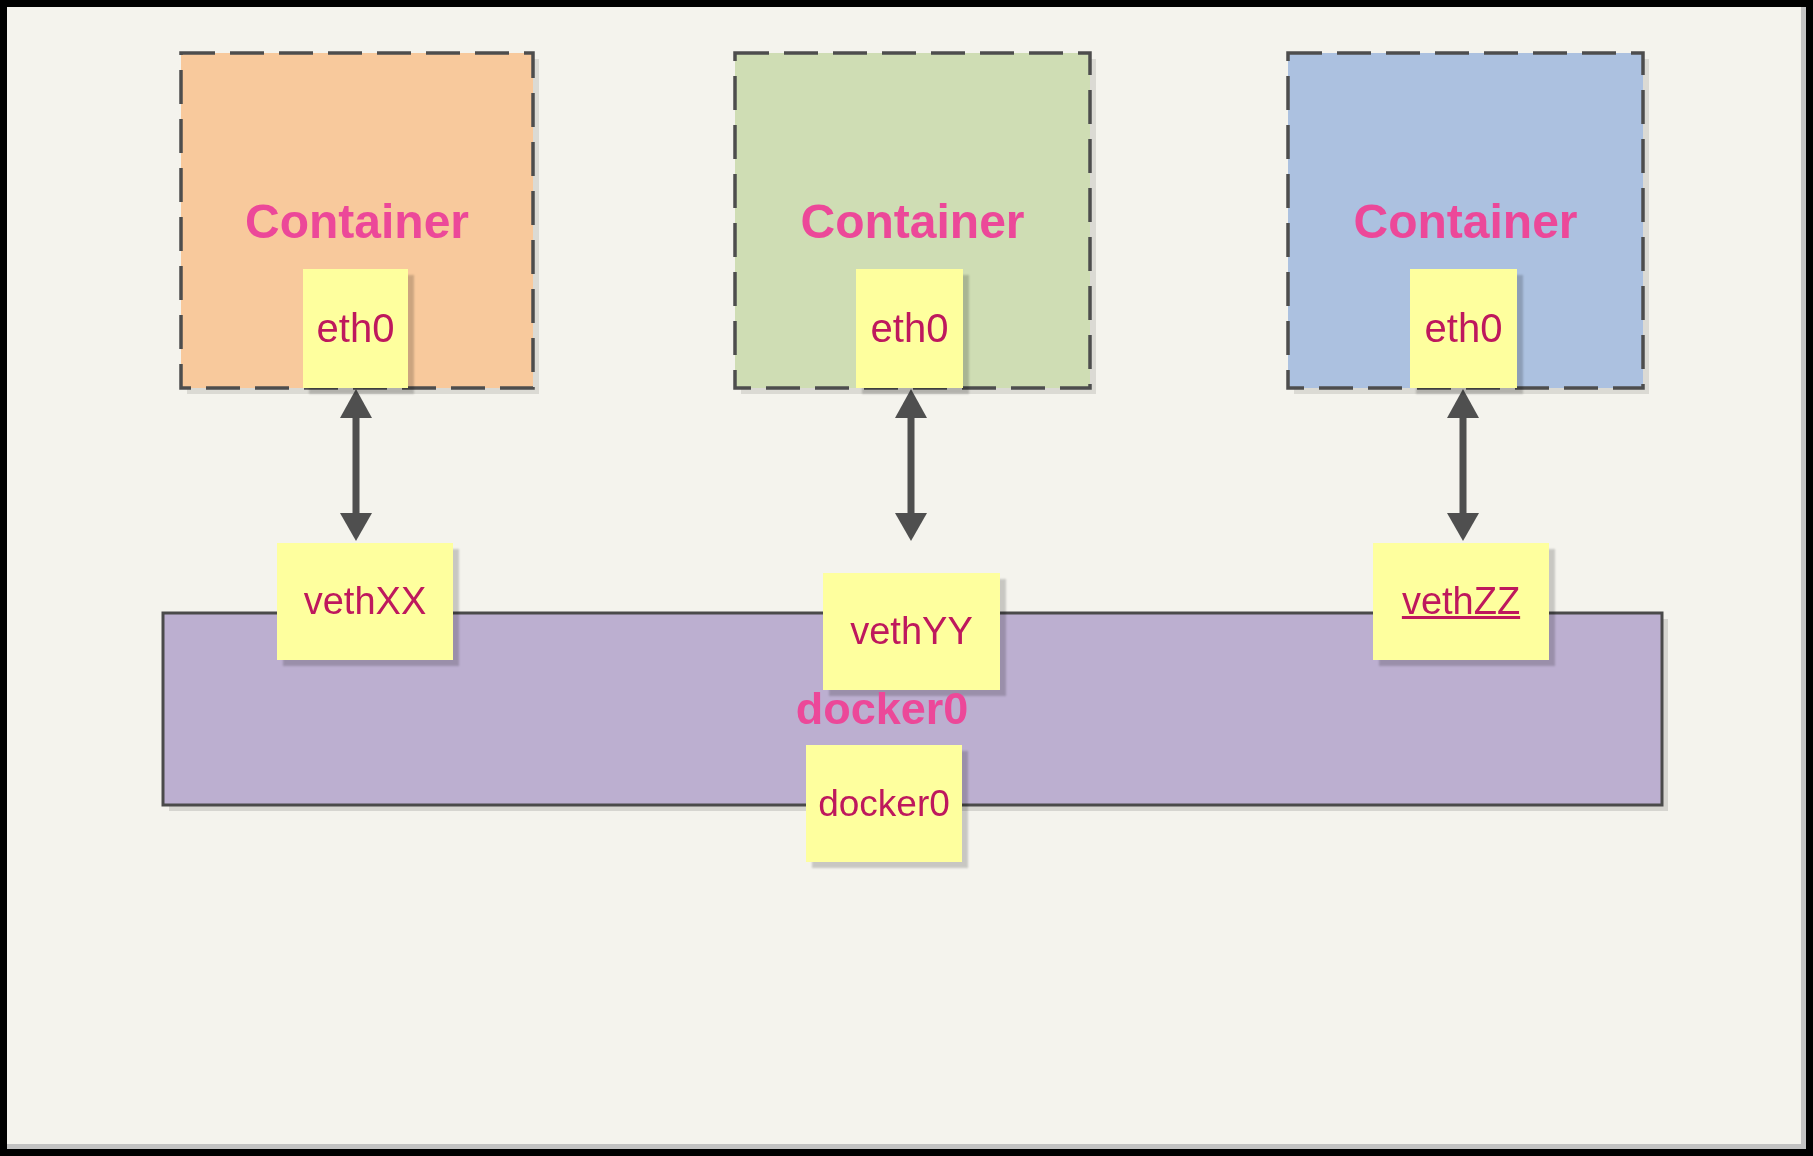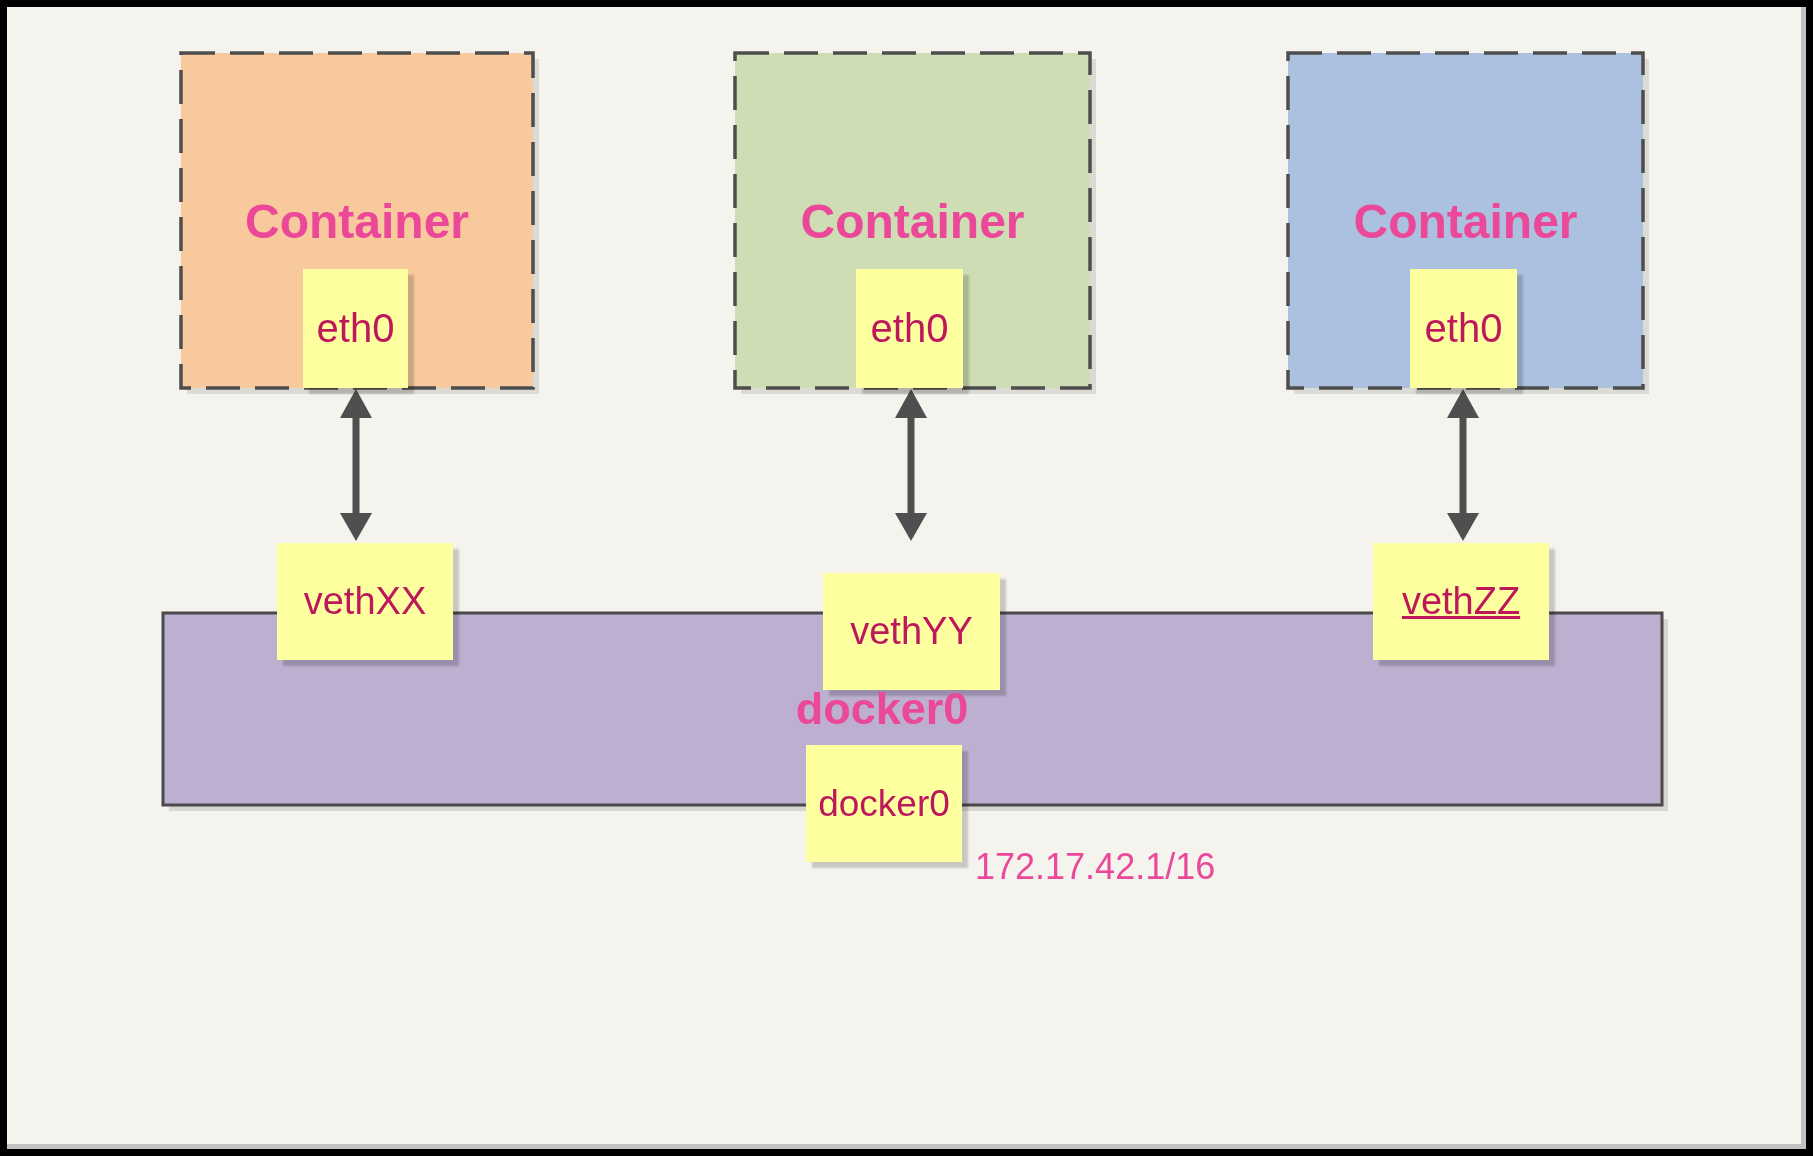--- a/index.html
+++ b/index.html
@@ -131,15 +131,14 @@
   <div class="chip eth eth-1">eth0</div>
   <div class="chip eth eth-2">eth0</div>
   <div class="chip eth eth-3">eth0</div>
 
   <div class="chip veth veth-1">vethXX</div>
   <div class="chip veth veth-2">vethYY</div>
   <div class="chip veth veth-3">vethZZ</div>
 
   <div class="label bridge-name">docker0</div>
   <div class="chip bridge-if bridge-chip">docker0</div>
-  <div class="label ip-label">172.17.42.1/16</div>
 
 </div>
 
 </body></html>

